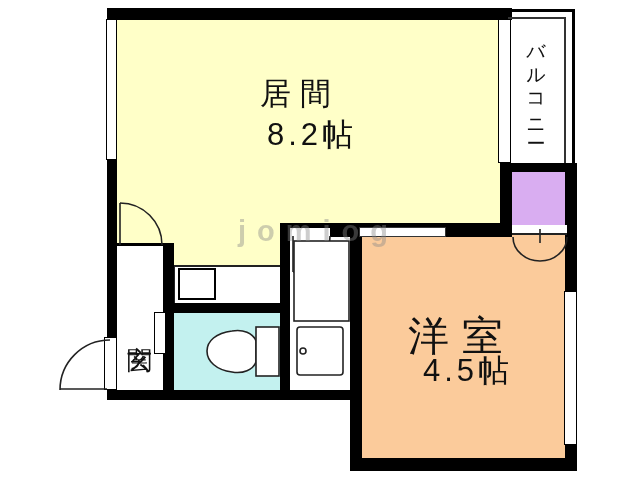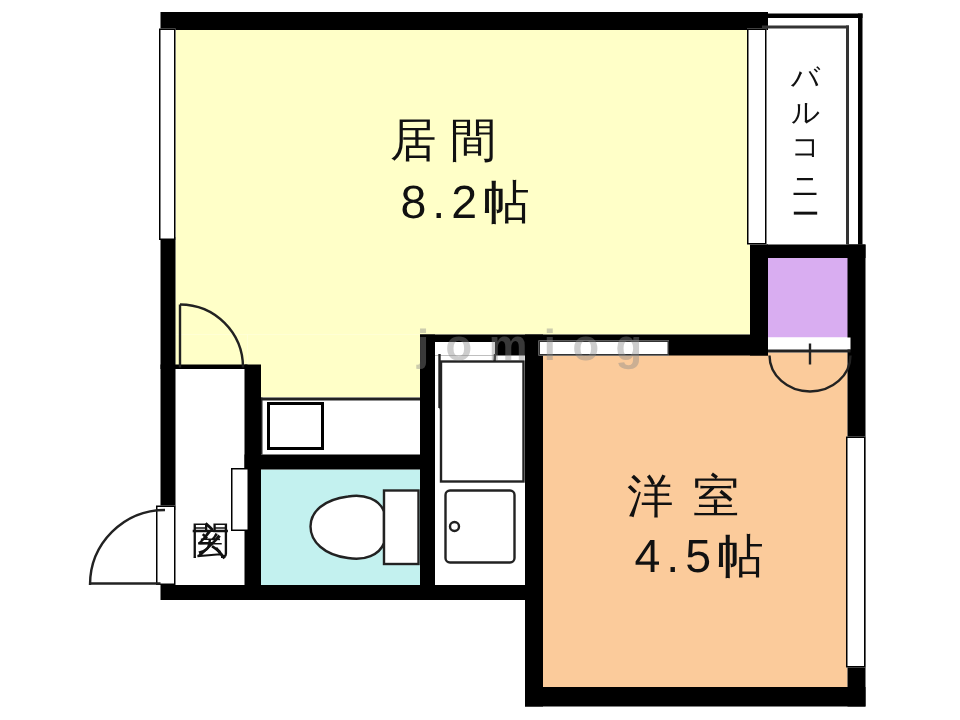--- a/index.html
+++ b/index.html
@@ -90,23 +90,23 @@
       <circle cx="303" cy="351" r="3" fill="#fff"></circle>
 
       <path fill="#fff" d="M 256 341 C 253 333 243 329 232 331 C 216 333 207 341 207 351 C 207 361 216 370 232 372 C 243 374 253 370 256 362 Z"></path>
       <rect x="256" y="327" width="23" height="49" fill="#fff"></rect>
     </g>
   </svg>
 
   <div class="label" style="left:200px;top:78px;width:200px;font-size:31px;letter-spacing:9px;">居間</div>
   <div class="label" style="left:212px;top:119px;width:200px;font-size:31px;letter-spacing:4px;">8.2帖</div>
 
-  <div class="label" style="left:362px;top:315px;width:200px;font-size:31px;letter-spacing:13px;">洋室</div>
+  <div class="label" style="left:362px;top:315px;width:200px;font-size:41px;letter-spacing:13px;">洋室</div>
   <div class="label" style="left:368px;top:355px;width:200px;font-size:31px;letter-spacing:4px;">4.5帖</div>
 
 
   <div class="vlabel" style="left:527px;top:30px;height:140px;font-size:19px;letter-spacing:4px;">バルコニー</div>
 
   <div class="vlabel" style="left:127px;top:326px;height:70px;font-size:25px;letter-spacing:3px;">玄関</div>
 
-  <div class="wm" style="left:238px;top:215px;font-size:29px;letter-spacing:11px;margin-left:40px;">jomiog</div>
+  <div class="wm" style="left:238px;top:215px;font-size:29px;letter-spacing:11px;">jomiog</div>
 
 </div>
 
 </body></html>

